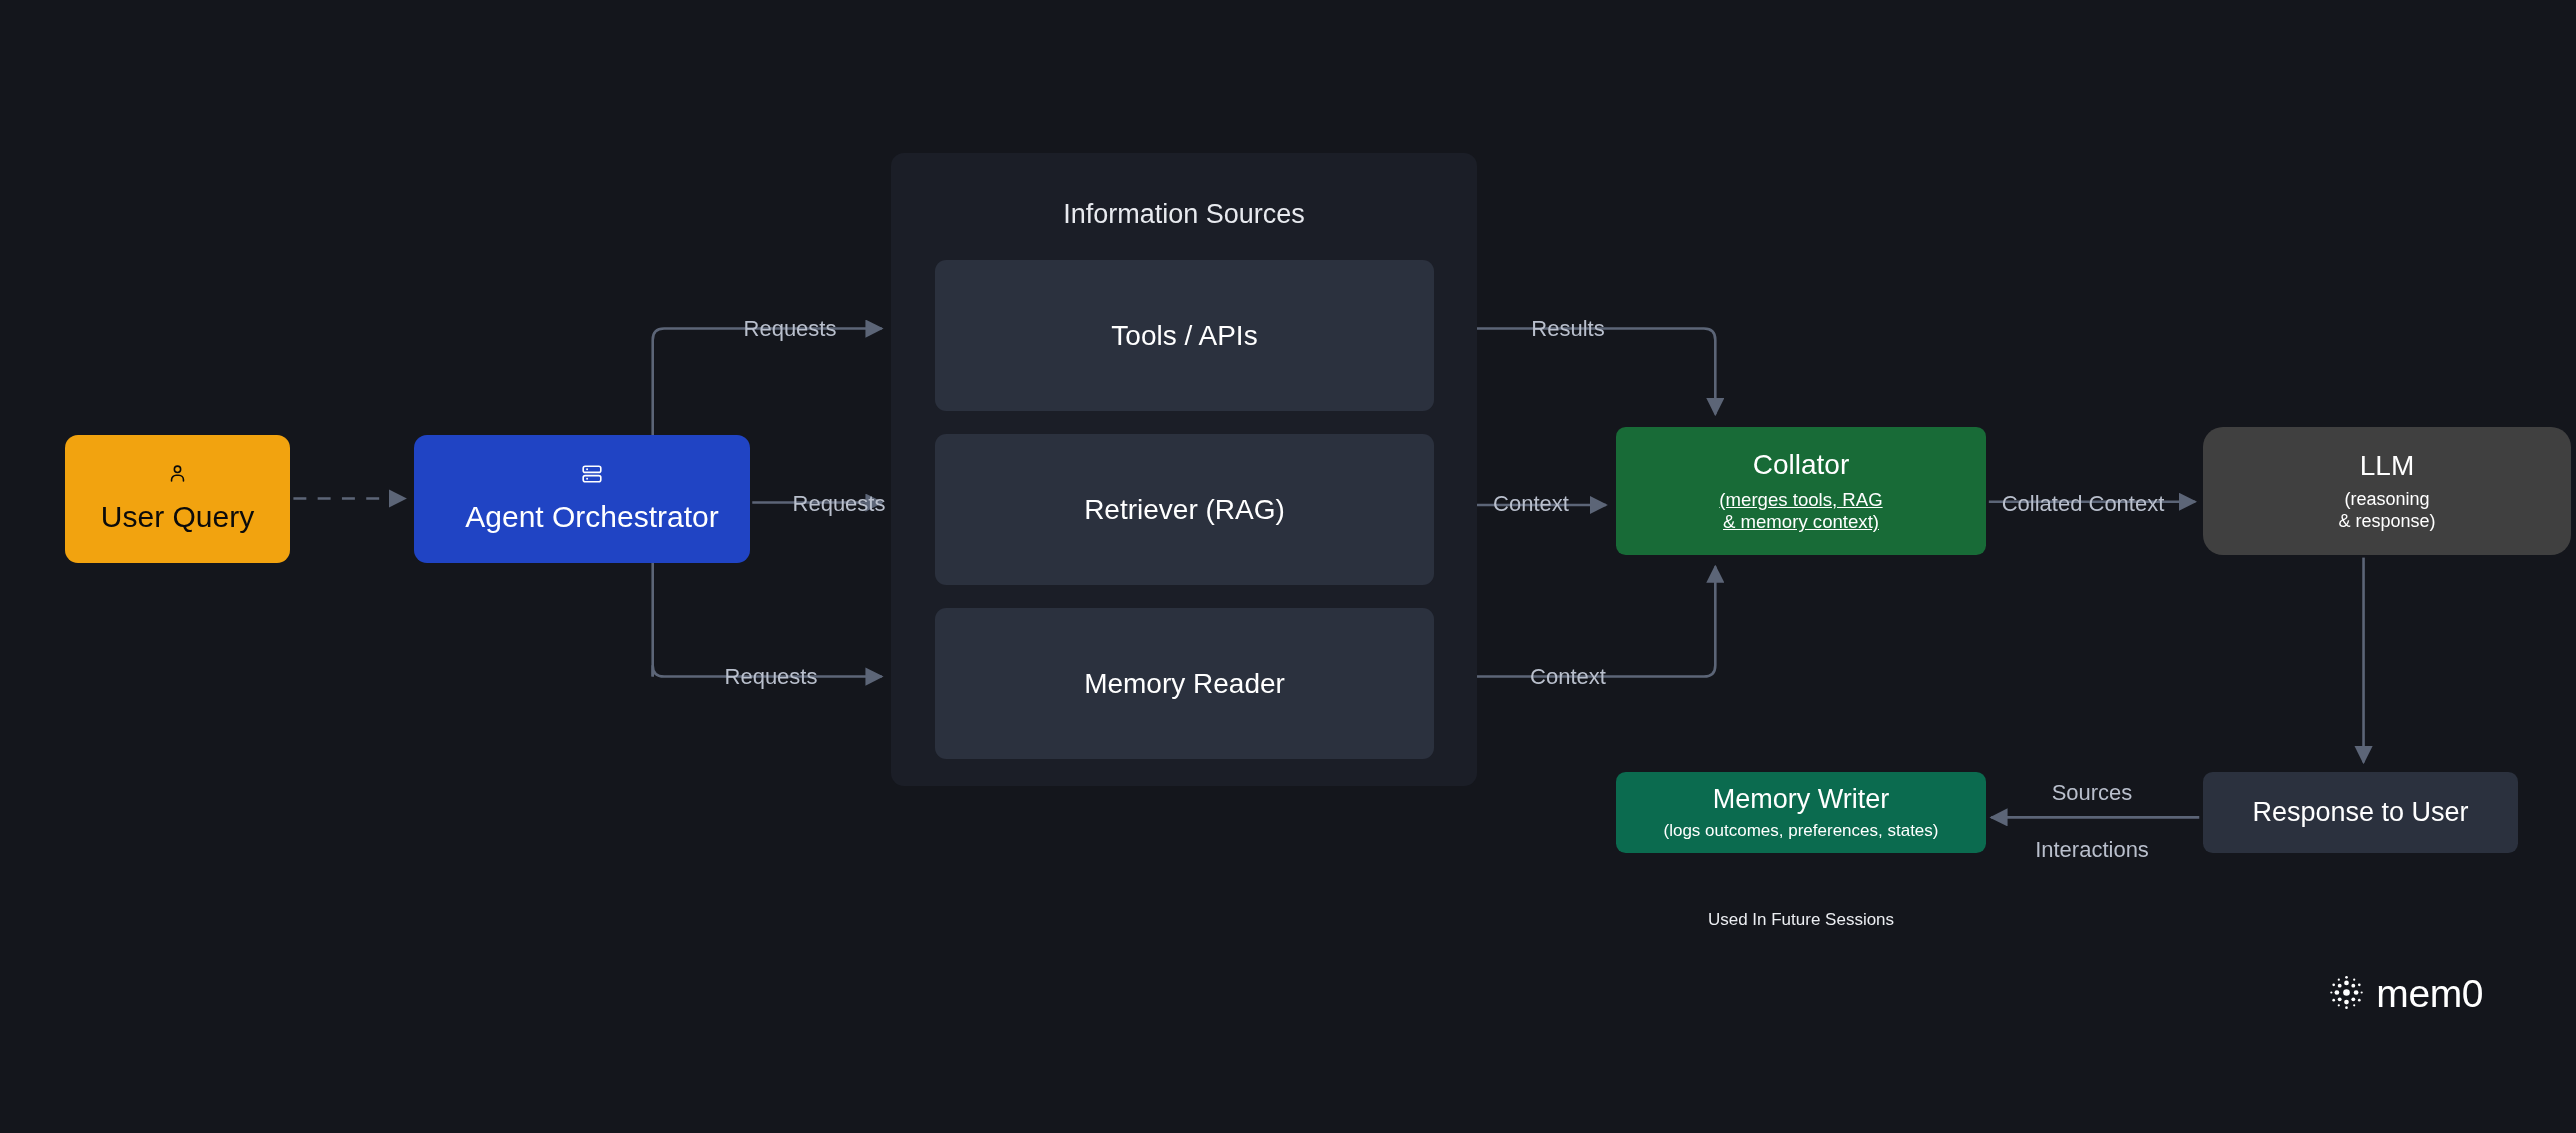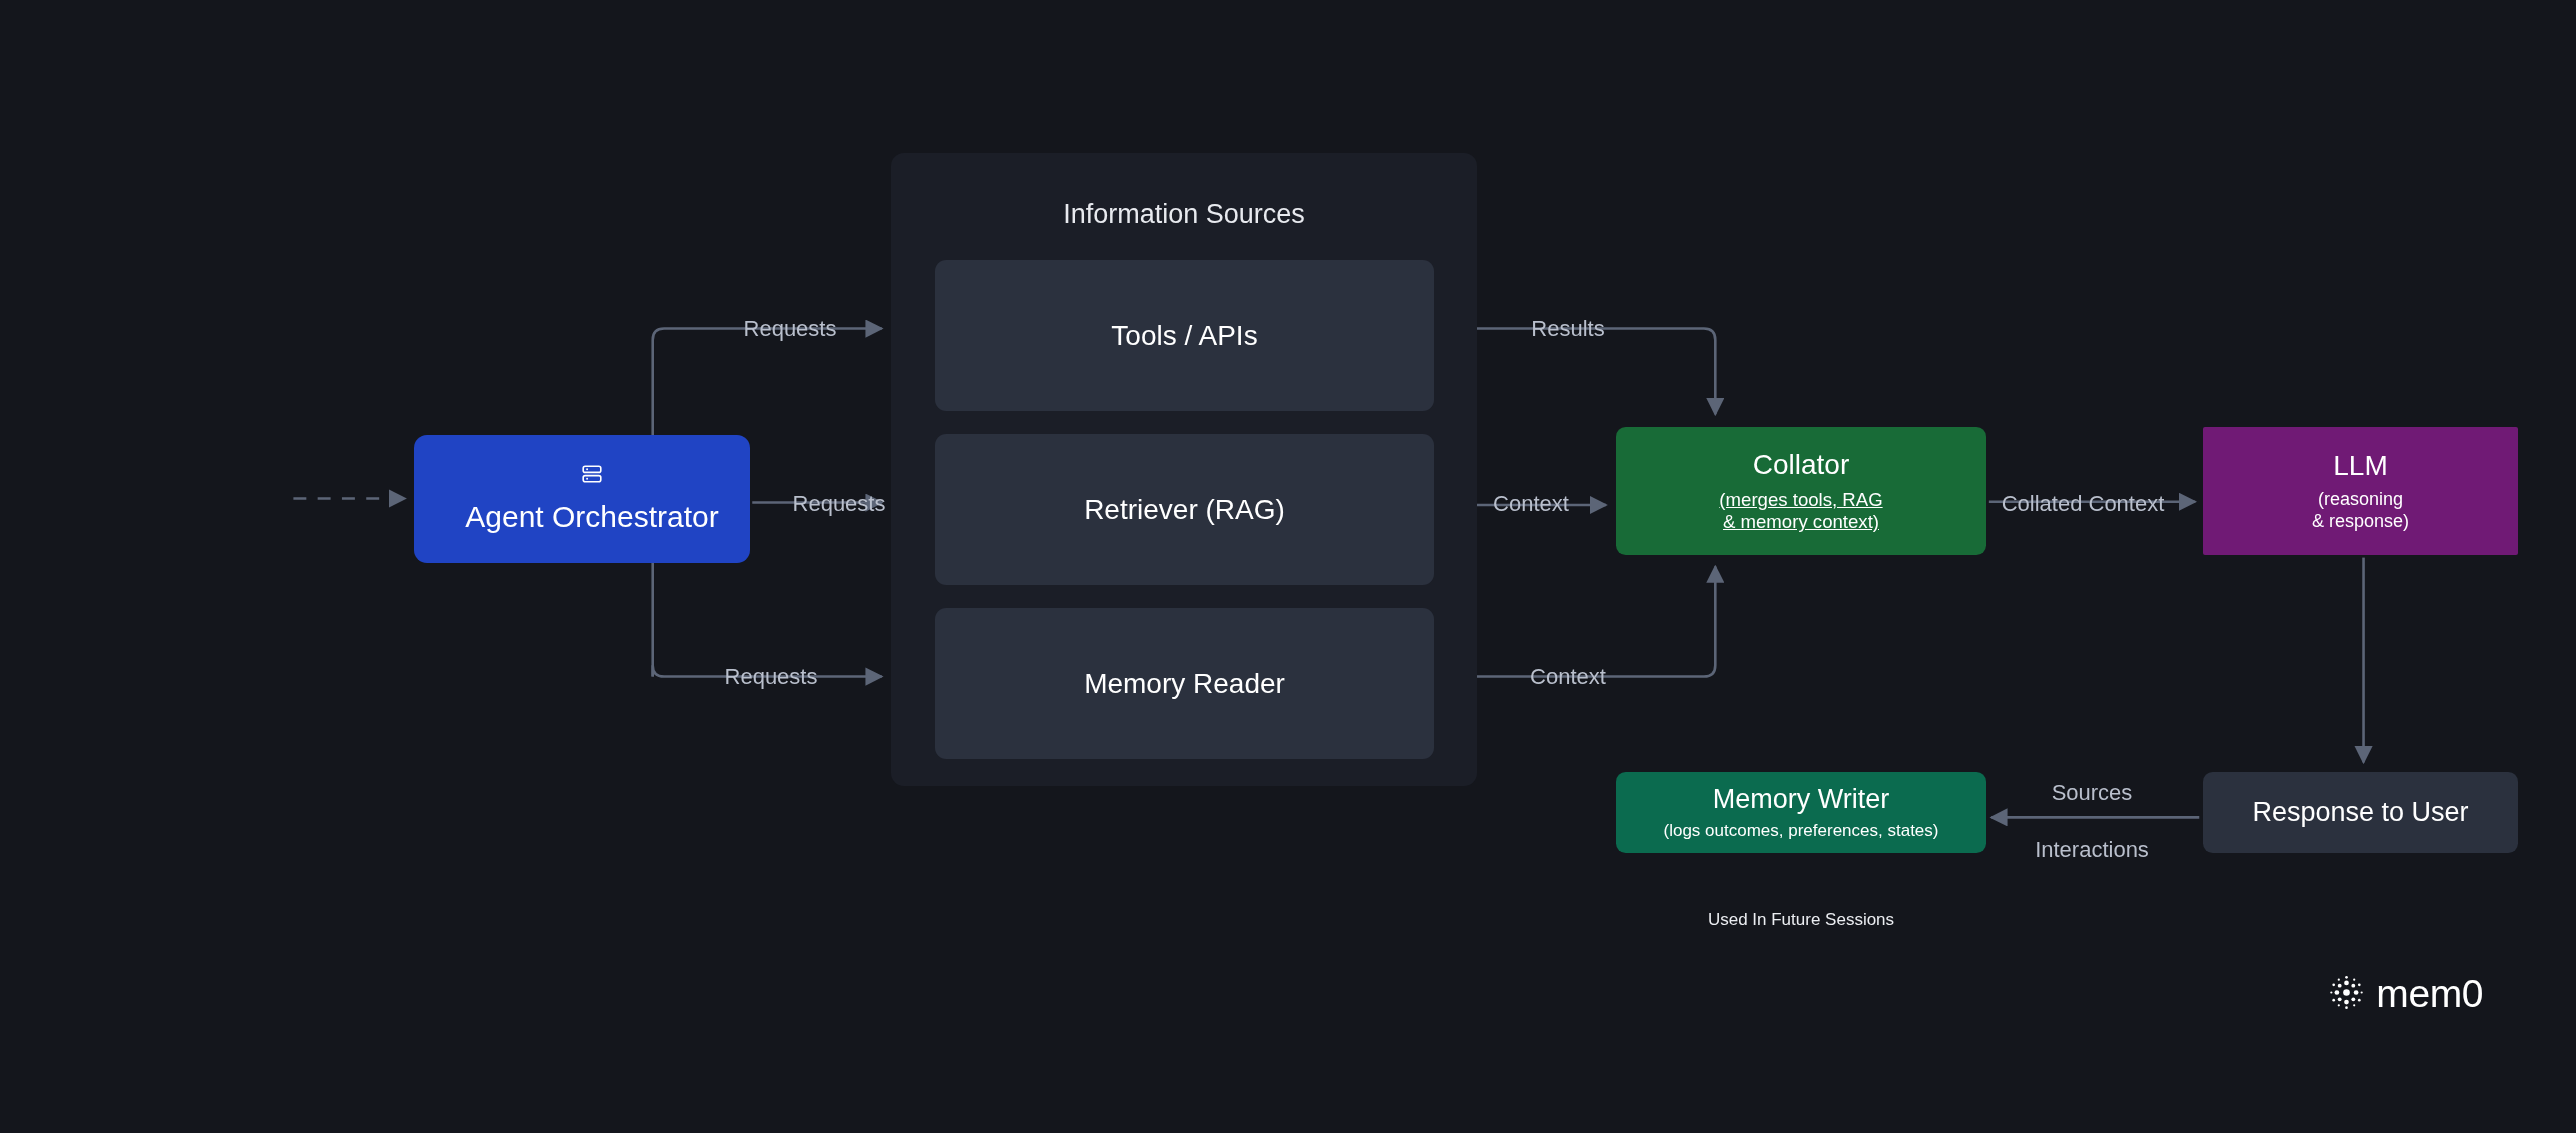--- a/index.html
+++ b/index.html
@@ -111,24 +111,24 @@
     left: 1616px; top: 427px; width: 370px; height: 128px;
     background: #186b37;
     color: #ffffff;
     border-radius: 9.7px;
   }
   #node-collator .title { font-size: 28px; font-weight: 400; }
   #node-collator .sub { font-size: 18.6px; font-weight: 400; margin-top: 6.5px; text-decoration: underline; }
 
   
   #node-llm {
-    left: 2203px; top: 427px; width: 315px; height: 128px;
-    background: #701a75;
-    color: #ffffff;
-    border-radius: 2px;
+    left: 2203px; top: 427px; width: 368px; height: 128px;
+    background: #404040;
+    color: #ffffff;
+    border-radius: 20px;
   }
   #node-llm .title { font-size: 28px; font-weight: 400; }
   #node-llm .sub { font-size: 18px; font-weight: 400; margin-top: 6.5px; }
 
   
   #node-memory-writer {
     left: 1616px; top: 772px; width: 370px; height: 81px;
     background: #0b6b4f;
     color: #ffffff;
     border-radius: 9.7px;
@@ -228,20 +228,29 @@
 
     <div class="src-box" id="node-retriever-rag">
       <span>Retriever (RAG)</span>
     </div>
 
     <div class="src-box" id="node-memory-reader">
       <span>Memory Reader</span>
     </div>
   </div>
 
+  <div class="node" id="node-user-query">
+    <span class="user-icon">
+      <svg width="21" height="23" viewBox="0 0 24 24" fill="none" stroke="#0b0b0b" stroke-width="1.8" stroke-linecap="round" stroke-linejoin="round">
+        <circle cx="12" cy="7.2" r="3.6"></circle>
+        <path d="M5.2 20.5 v-1.3 a5.2 5.2 0 0 1 5.2 -5.2 h3.2 a5.2 5.2 0 0 1 5.2 5.2 v1.3"></path>
+      </svg>
+    </span>
+    <span class="title">User Query</span>
+  </div>
 
   <div class="node" id="node-agent-orchestrator">
     <span class="server-icon">
       <svg width="24" height="24" viewBox="0 0 24 24" fill="none" stroke="#ffffff" stroke-width="1.6" stroke-linecap="round" stroke-linejoin="round">
         <rect x="3.2" y="4.2" width="17.6" height="6.2" rx="2"></rect>
         <rect x="3.2" y="13.6" width="17.6" height="6.2" rx="2"></rect>
         <circle cx="7.1" cy="7.3" r="0.95" fill="#ffffff" stroke="none"></circle>
         <circle cx="7.1" cy="16.7" r="0.95" fill="#ffffff" stroke="none"></circle>
       </svg>
     </span>

